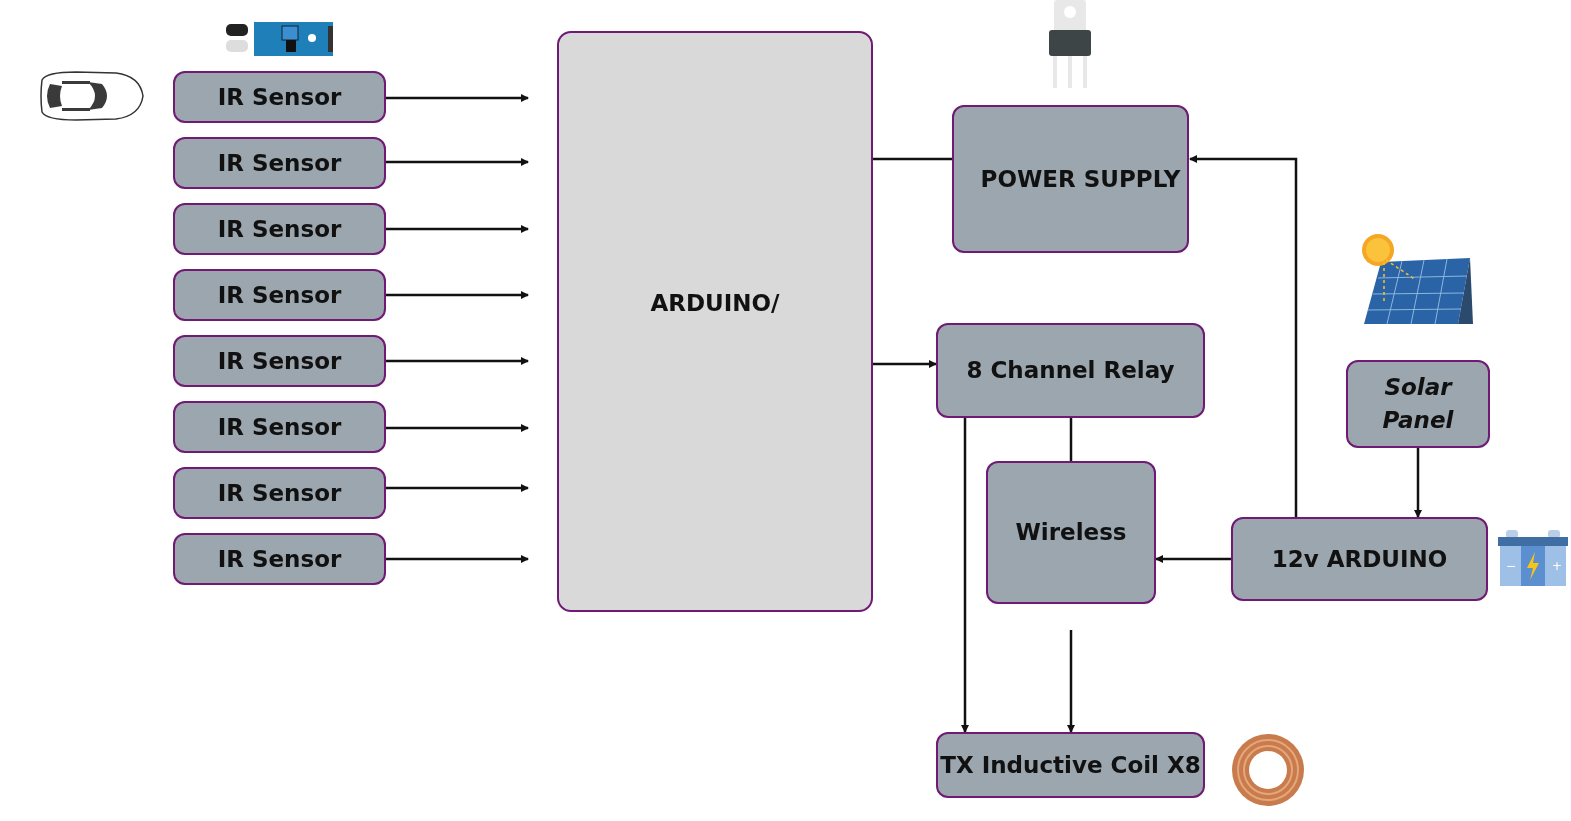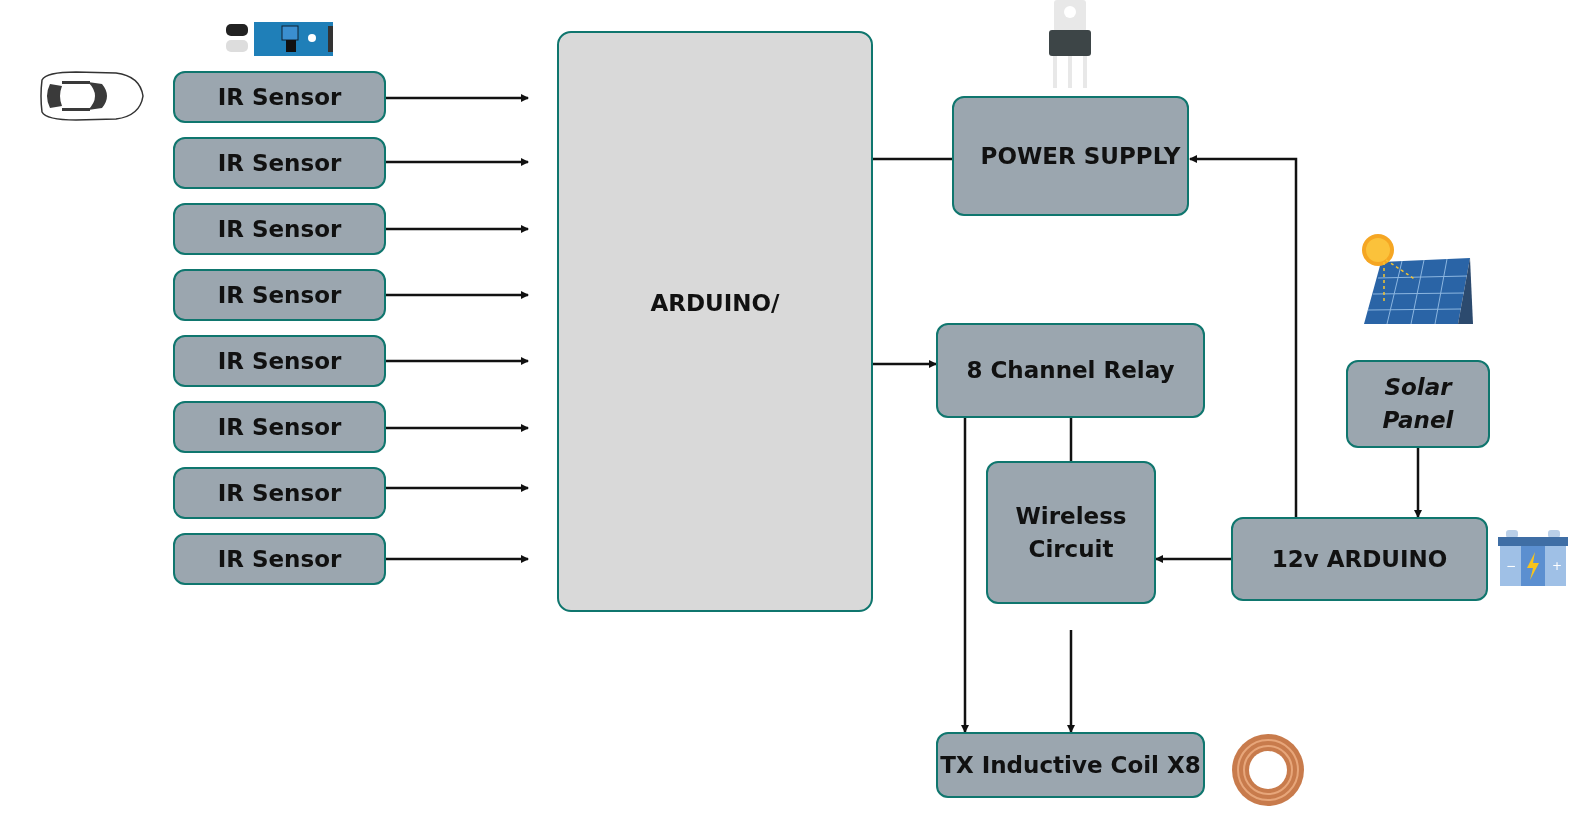--- a/index.html
+++ b/index.html
@@ -1,17 +1,17 @@
 <!DOCTYPE html>
 <html><head>
 <meta charset="utf-8">
 <style>
   html,body{margin:0;padding:0;background:#ffffff;}
   body{width:1571px;height:821px;position:relative;overflow:hidden;font-family:"DejaVu Sans","Liberation Sans",sans-serif;}
-  .box{position:absolute;box-sizing:border-box;background:#9ba6af;border:2px solid #0f766e;border-radius:12px;display:flex;align-items:center;justify-content:center;text-align:center;font-weight:bold;color:#111;font-size:23px;line-height:33px;}
+  .box{position:absolute;box-sizing:border-box;background:#9ba6af;border:2px solid #701a75;border-radius:12px;display:flex;align-items:center;justify-content:center;text-align:center;font-weight:bold;color:#111;font-size:23px;line-height:33px;}
   .ir{left:173px;width:213px;height:52px;}
   .mcu{left:529px;top:31px;width:316px;height:581px;background:#d9d9d9;border-radius:14px;font-size:23px;line-height:33px;margin-left:28px;}
   svg.wires{position:absolute;left:0;top:0;}
   .icon{position:absolute;}
 </style>
 </head>
 <body>
 
 <svg class="wires" width="1571" height="821">
   <defs>
@@ -63,32 +63,31 @@
 <div class="box ir" style="top:533px">
     <span>IR Sensor</span>
   </div>
 
 <div class="box mcu">
   <div style="margin-top:-36px">
     <div>ARDUINO/</div>
   </div>
 </div>
 
-<div class="box" style="left:952px;top:96px;width:237px;height:120px;padding-left:20px;">
+<div class="box" style="left:952px;top:105px;width:237px;height:148px;padding-left:20px;">
   <span>POWER SUPPLY</span>
 </div>
 
 <div class="box" style="left:936px;top:323px;width:269px;height:95px;">
   <span>8 Channel Relay</span>
 </div>
 
 <div class="box" style="left:986px;top:461px;width:170px;height:143px;align-items:center;">
   <div>
     <div>Wireless</div>
-    <div>Circuit</div>
   </div>
 </div>
 
 <div class="box" style="left:936px;top:732px;width:269px;height:66px;">
   <span>TX Inductive Coil X8</span>
 </div>
 
 <div class="box" style="left:1346px;top:360px;width:144px;height:88px;font-style:italic;">
   <span>Solar Panel</span>
 </div>

